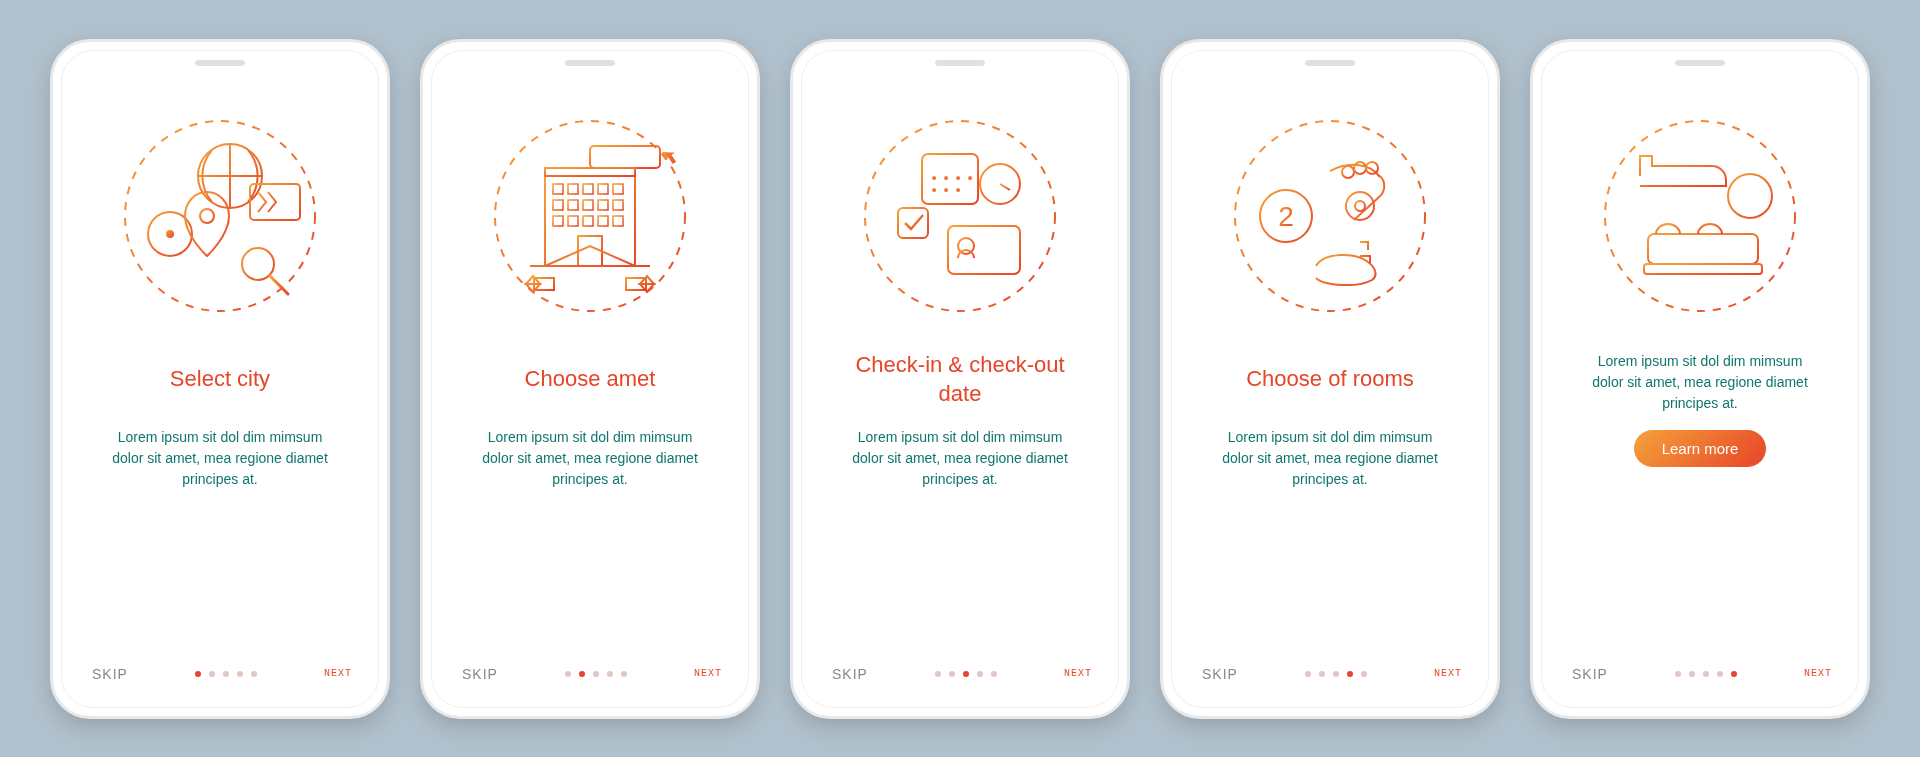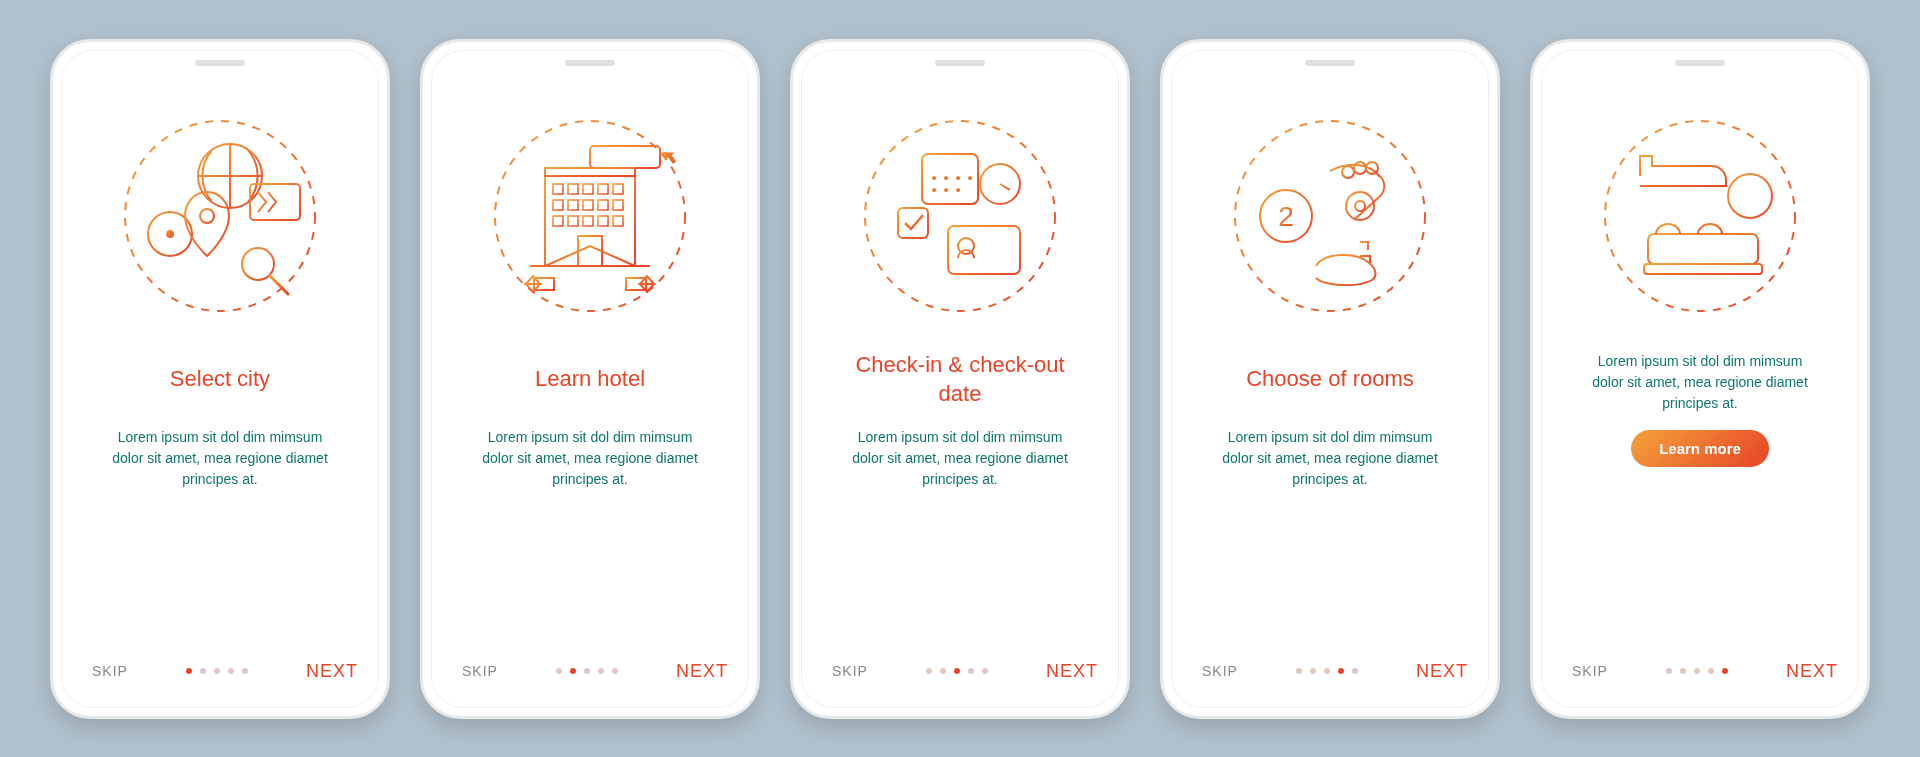--- a/index.html
+++ b/index.html
@@ -77,46 +77,46 @@
   }
   .learn-more-btn {
     margin-top: 16px;
     background: linear-gradient(135deg, #f4a23a 0%, #e84428 100%);
     color: #fff;
     border: none;
     border-radius: 20px;
     padding: 10px 28px;
     font-size: 15px;
     cursor: pointer;
-    font-weight: bold;
   }
   .footer {
     position: absolute;
     bottom: 25px;
     left: 30px;
-    right: 20px;
+    right: 26px;
     display: flex;
     align-items: center;
     justify-content: space-between;
   }
   .skip-btn {
     background: none;
     border: none;
     color: #888;
     font-size: 14px;
     letter-spacing: 1px;
     cursor: pointer;
   }
   .next-btn {
     background: none;
     border: none;
     color: #e74428;
-    font-size: 18px;
+    font-size: 10px;
     letter-spacing: 1px;
     cursor: pointer;
+    font-family: Liberation Mono, monospace;
   }
   .dots {
     display: flex;
     gap: 8px;
   }
   .dot {
     width: 6px;
     height: 6px;
     border-radius: 50%;
     background: #e0c8c2;
@@ -207,21 +207,21 @@
               <rect x="108" y="100" width="10" height="10"></rect>
               <rect x="123" y="100" width="10" height="10"></rect>
           </g>
           <rect x="88" y="120" width="24" height="30" fill="none" stroke="url(#g2)" stroke-width="2"></rect>
           <path d="M40 150 h120 M55 150 l45 -20 l45 20" fill="none" stroke="url(#g2)" stroke-width="2"></path>
           <path d="M50 168 h-14 l7 -8 z M50 168 h-14 l7 8 z M150 168 h14 l-7 -8 z M150 168 h14 l-7 8 z" fill="none" stroke="url(#g2)" stroke-width="2"></path>
           <rect x="44" y="162" width="20" height="12" fill="none" stroke="url(#g2)" stroke-width="2"></rect>
           <rect x="136" y="162" width="20" height="12" fill="none" stroke="url(#g2)" stroke-width="2"></rect>
         </svg>
       </div>
-      <div class="title">Learn hotel</div>
+      <div class="title">Choose amet</div>
       <div class="description">Lorem ipsum sit dol dim mimsum dolor sit amet, mea regione diamet principes at.</div>
       <div class="footer">
         <button class="skip-btn">SKIP</button>
         <div class="dots">
           <span class="dot"></span>
           <span class="dot active"></span>
           <span class="dot"></span>
           <span class="dot"></span>
           <span class="dot"></span>
         </div>

